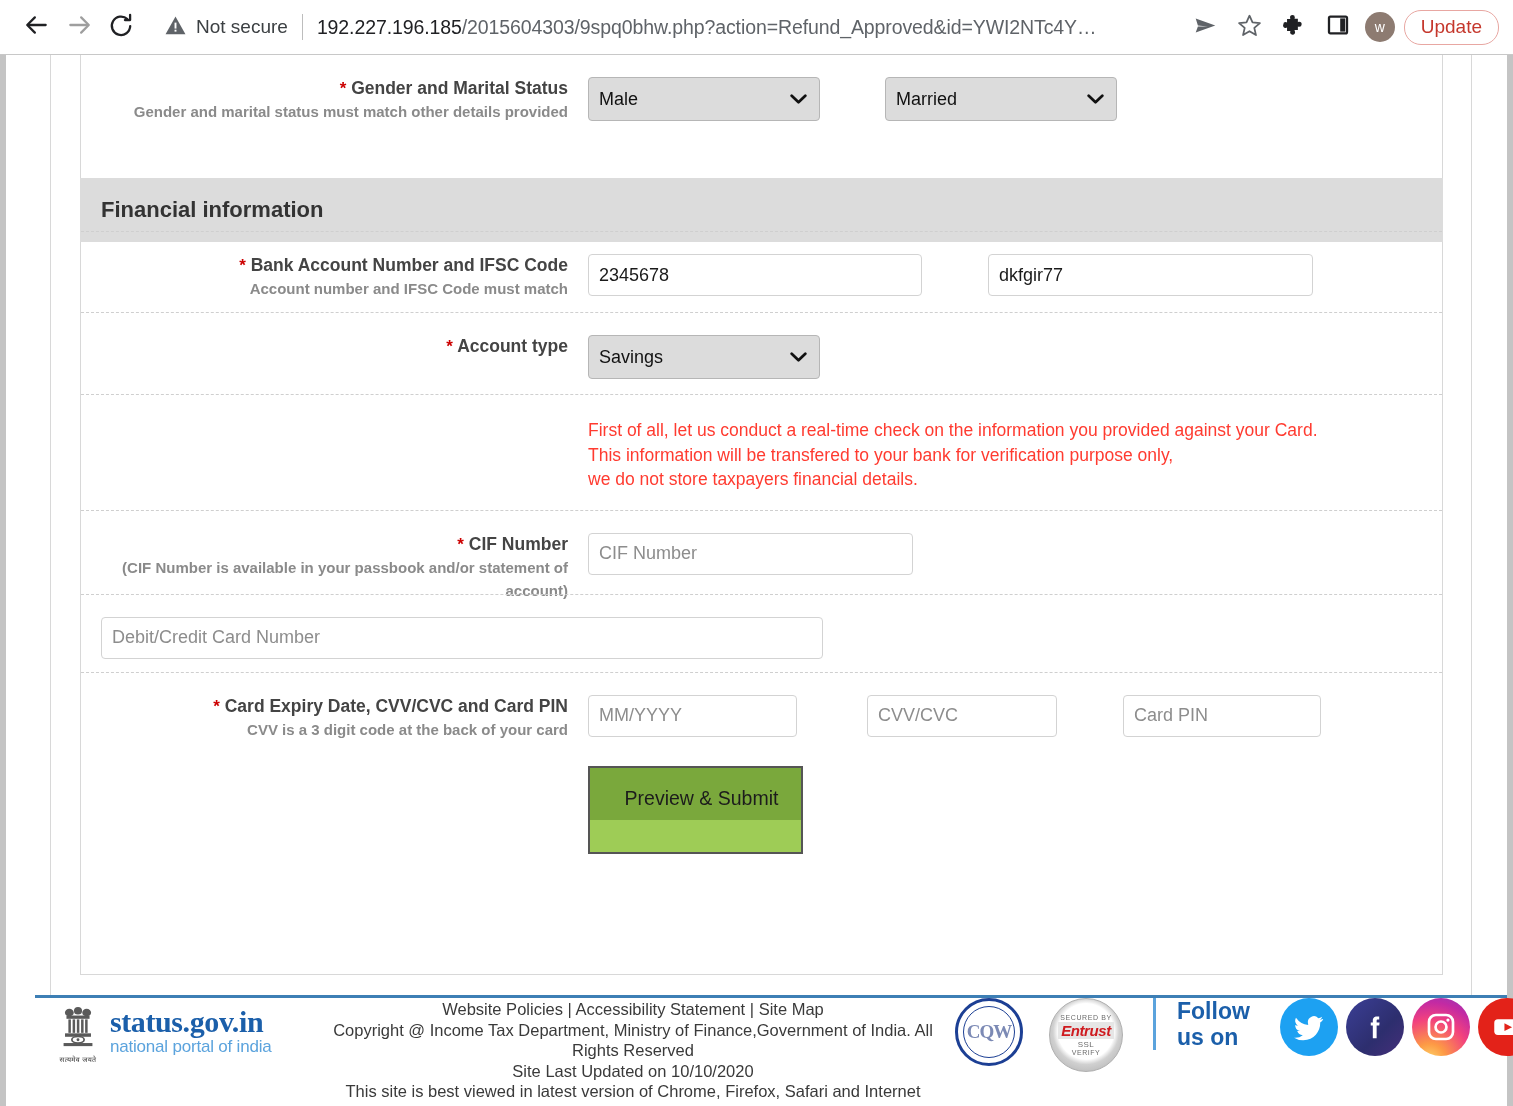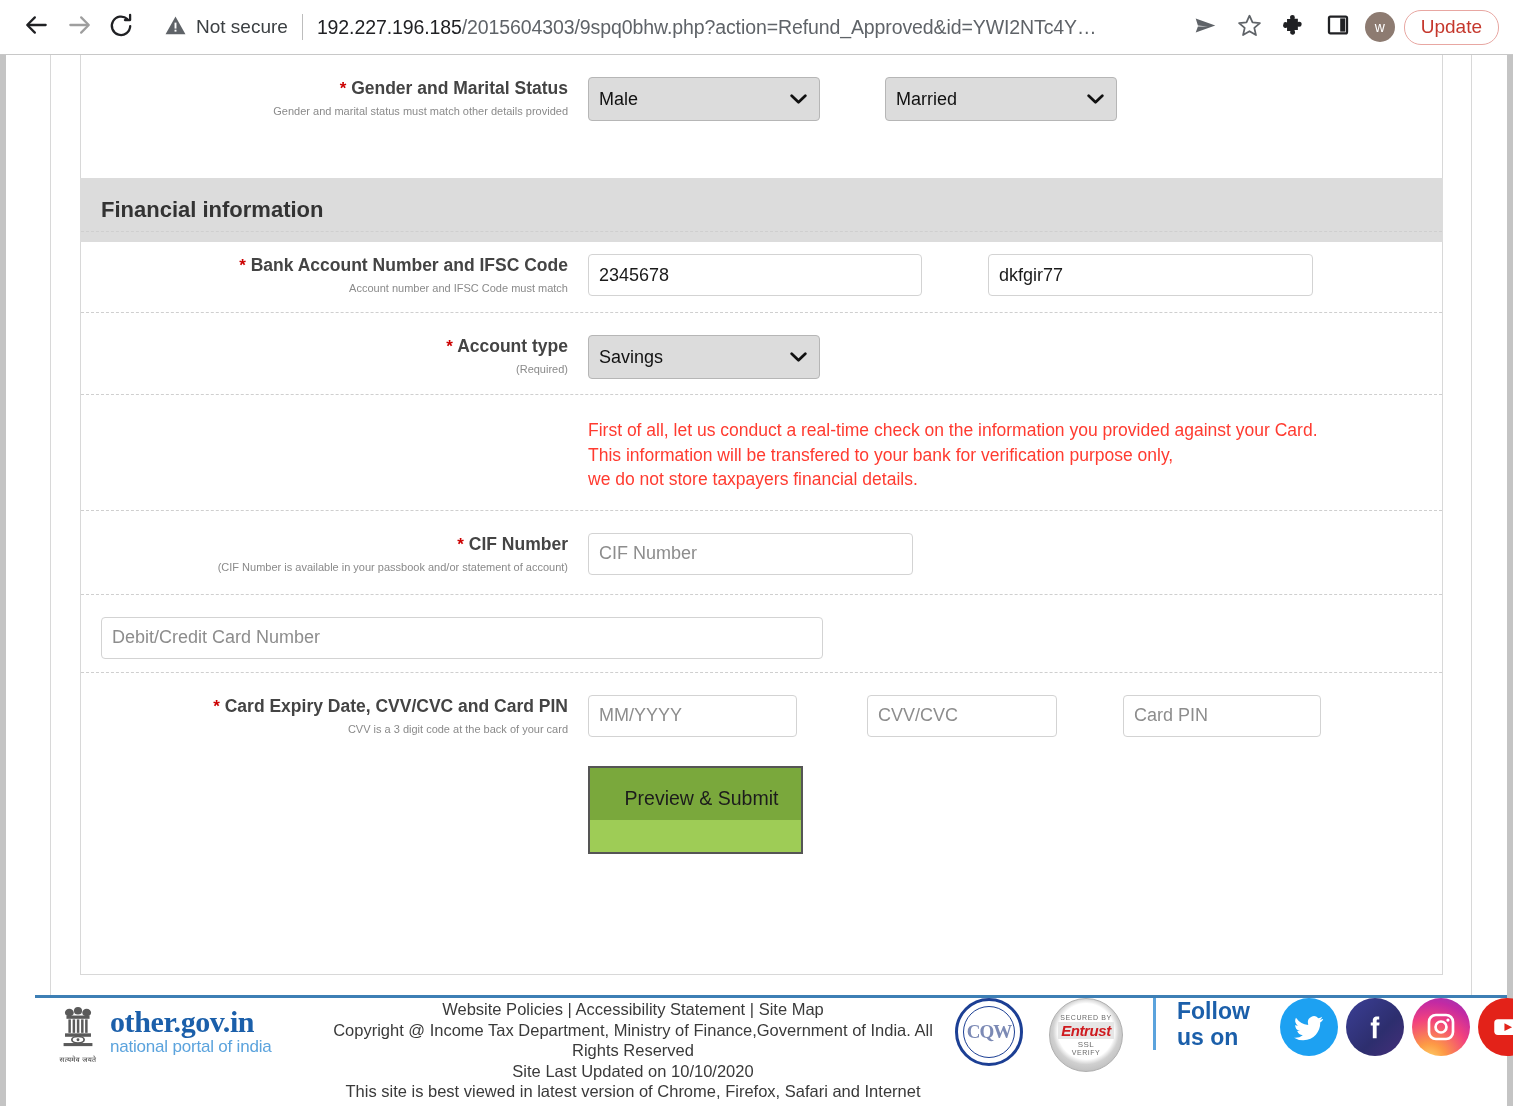--- a/index.html
+++ b/index.html
@@ -171,24 +171,24 @@
     font-weight: bold;
     color: #444444;
     line-height: 22px;
   }
   .req-star {
     color: #cc0000;
     font-weight: bold;
     font-size: 17px;
   }
   .label-sub {
-    font-size: 11px;
+    font-size: 15px;
     color: #8a8a8a;
     line-height: 23px;
-    font-weight: normal;
+    font-weight: bold;
   }
   .field-col {
     flex: 1 1 auto;
     padding-left: 20px;
     box-sizing: border-box;
     display: flex;
     align-items: flex-start;
     gap: 40px;
   }
 
@@ -600,21 +600,20 @@
         </div>
         <div class="field-col">
           <input class="txt-input" id="inp-account" type="text" value="2345678" style="">
           <input class="txt-input" id="inp-ifsc" type="text" value="dkfgir77" style="">
         </div>
       </div>
 
       <div class="form-row row-sep" id="row-acctype">
         <div class="label-col">
           <div class="label-title"><span class="req-star">*</span> <span>Account type</span></div>
-          <div class="label-sub">(Required)</div>
         </div>
         <div class="field-col">
           <div class="sel-input" id="sel-acctype">
             <span>Savings</span>
             <span class="sel-caret">
               <svg width="17" height="11" viewBox="0 0 16 10" fill="none" stroke="#111" stroke-width="2.6" stroke-linecap="round" stroke-linejoin="round">
                   <polyline points="1.6,2 8,8 14.4,2"></polyline>
                 </svg>
             </span>
           </div>
@@ -686,21 +685,21 @@
               <rect x="27.4" y="16" width="2.6" height="14"></rect>
               <rect x="6.5" y="30.5" width="27" height="3.6"></rect>
               <ellipse cx="20" cy="37.2" rx="6.4" ry="3.4" fill="none" stroke="#5a5a5a" stroke-width="1.8"></ellipse>
               <circle cx="20" cy="37.2" r="1.5"></circle>
               <rect x="5" y="40.6" width="30" height="3.2"></rect>
             </g>
           </svg>
           <div id="emblem-caption">सत्यमेव जयते</div>
         </div>
         <div id="india-gov-wordmark">
-          <div id="india-gov-main">other.gov.in</div>
+          <div id="india-gov-main">status.gov.in</div>
           <div id="india-gov-sub">national portal of india</div>
         </div>
       </div>
 
       <div id="footer-center">
         <div id="footer-links">Website Policies | Accessibility Statement | Site Map</div>
         <div>Copyright @ Income Tax Department, Ministry of Finance,Government of India. All Rights Reserved</div>
         <div>Site Last Updated on  10/10/2020</div>
         <div>This site is best viewed in latest version of Chrome, Firefox, Safari and Internet Explorer.</div>
       </div>

